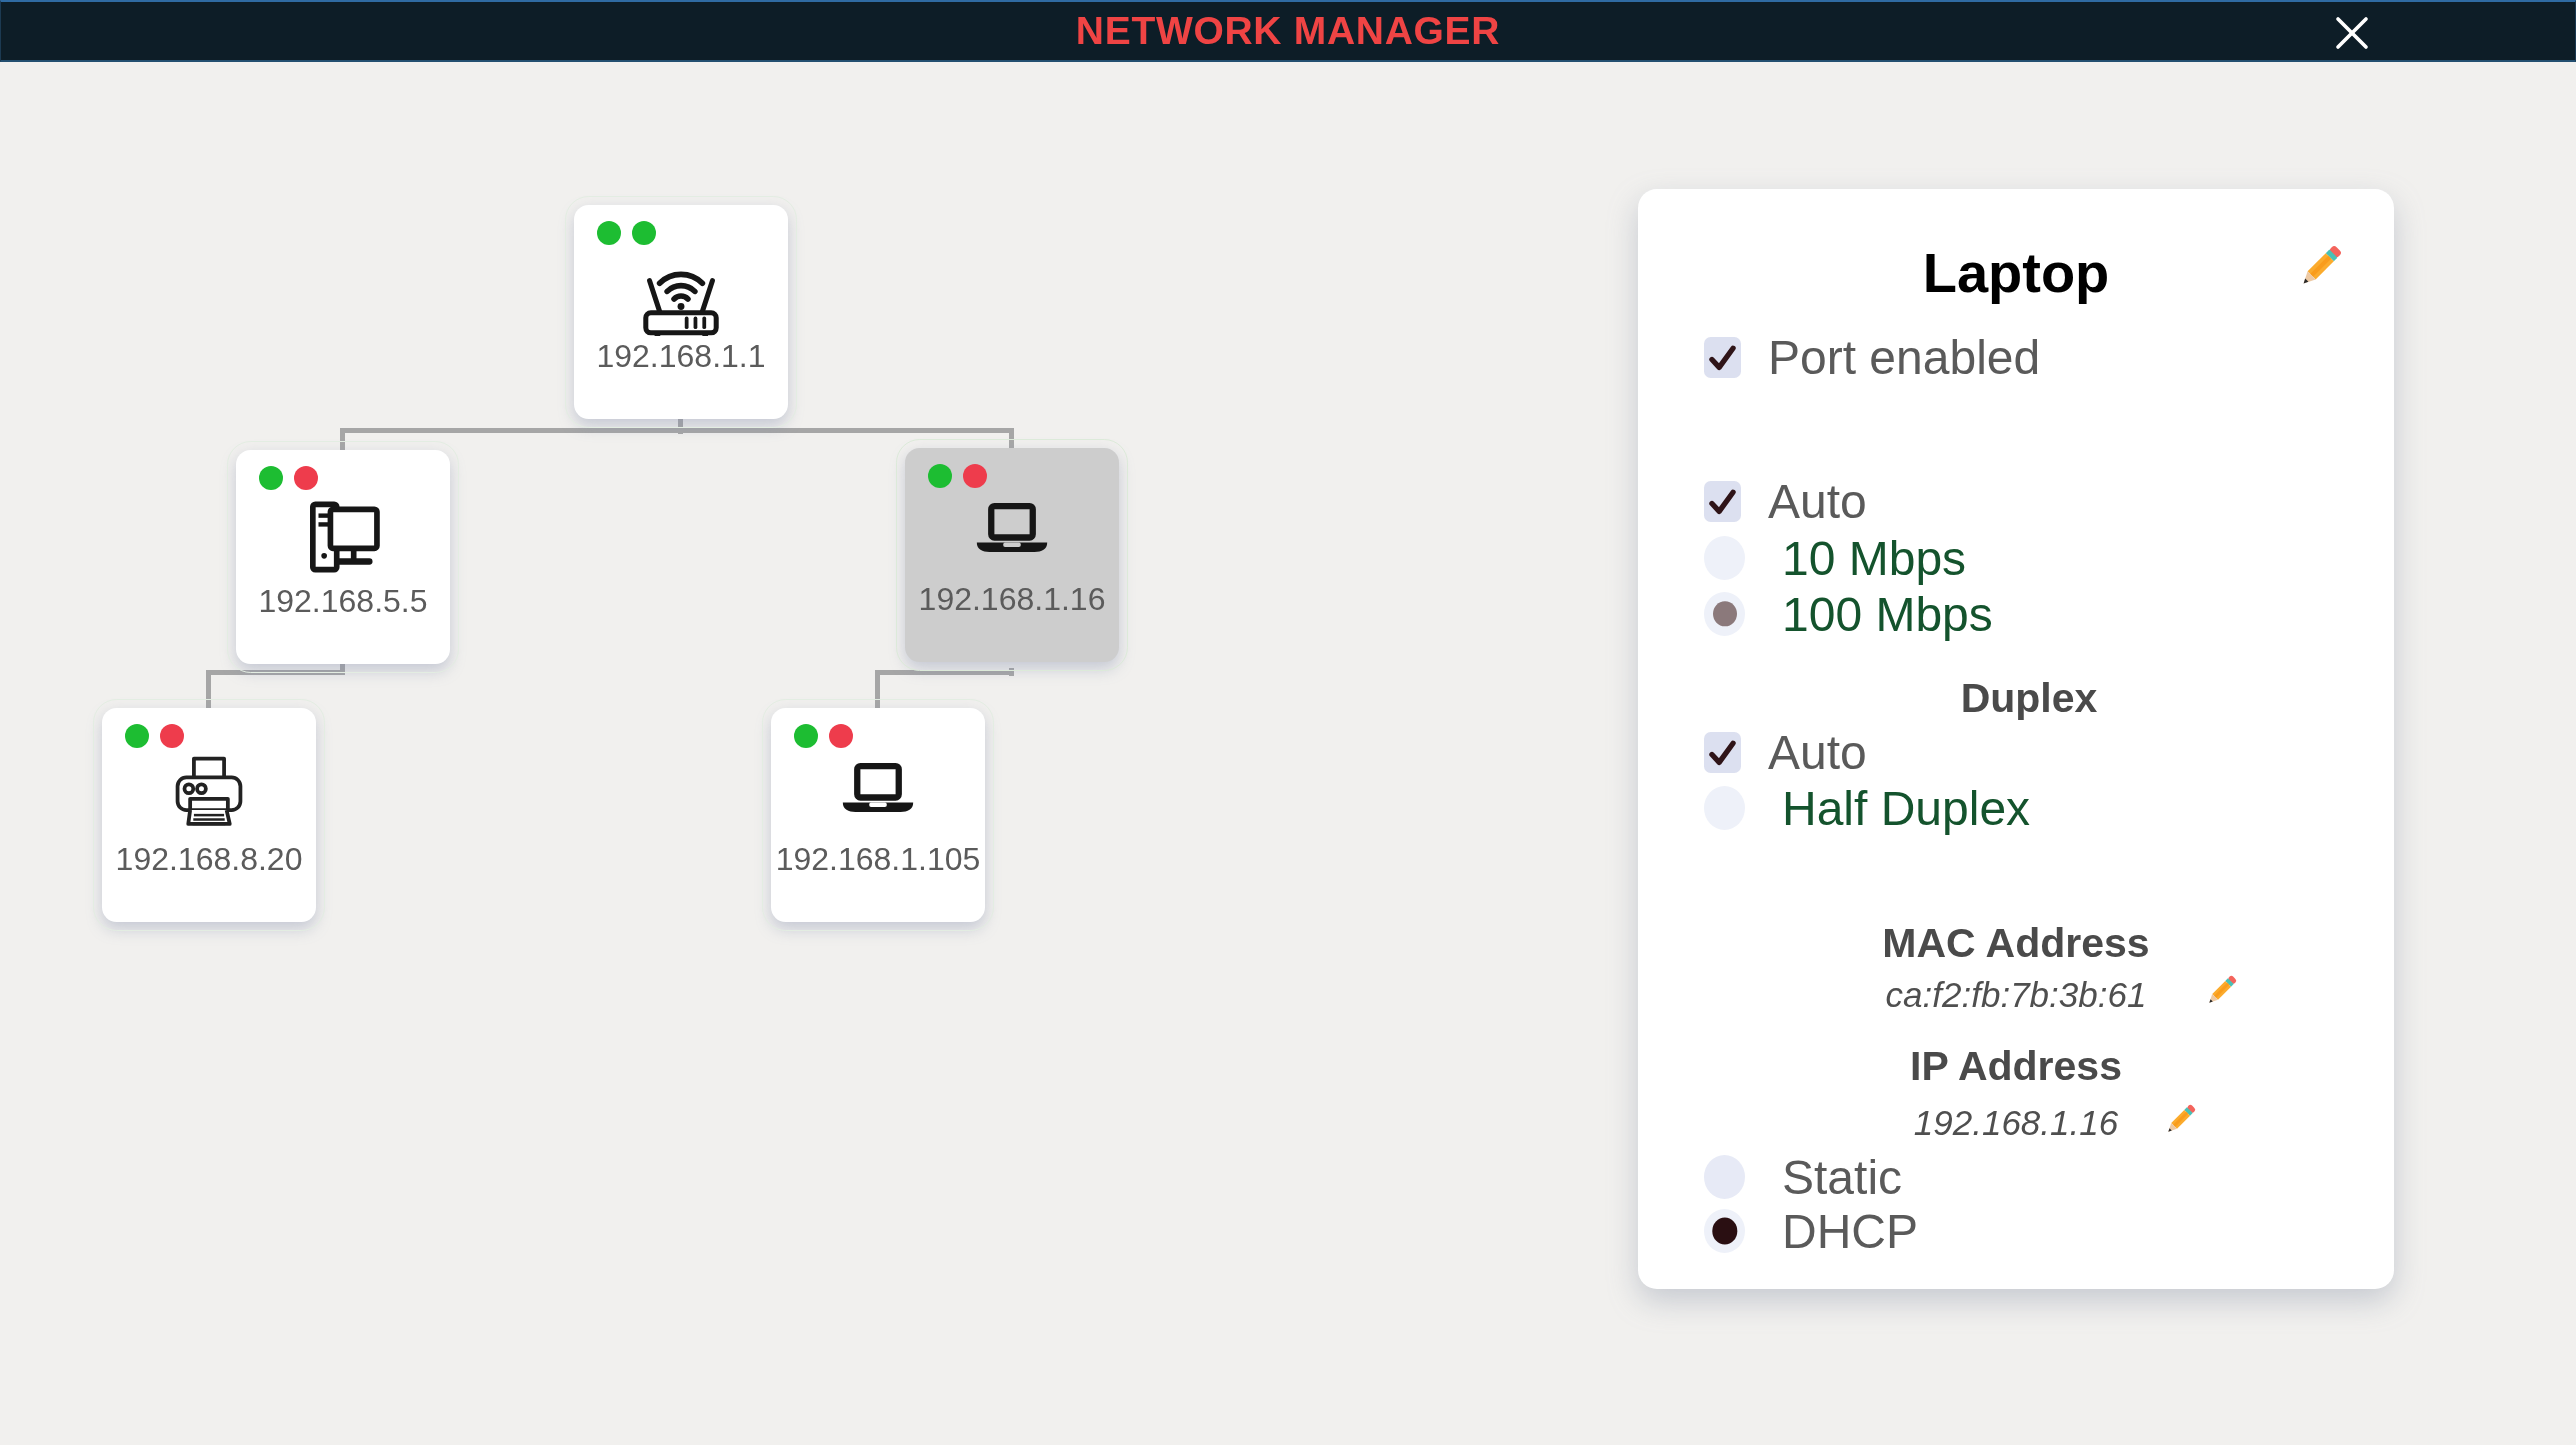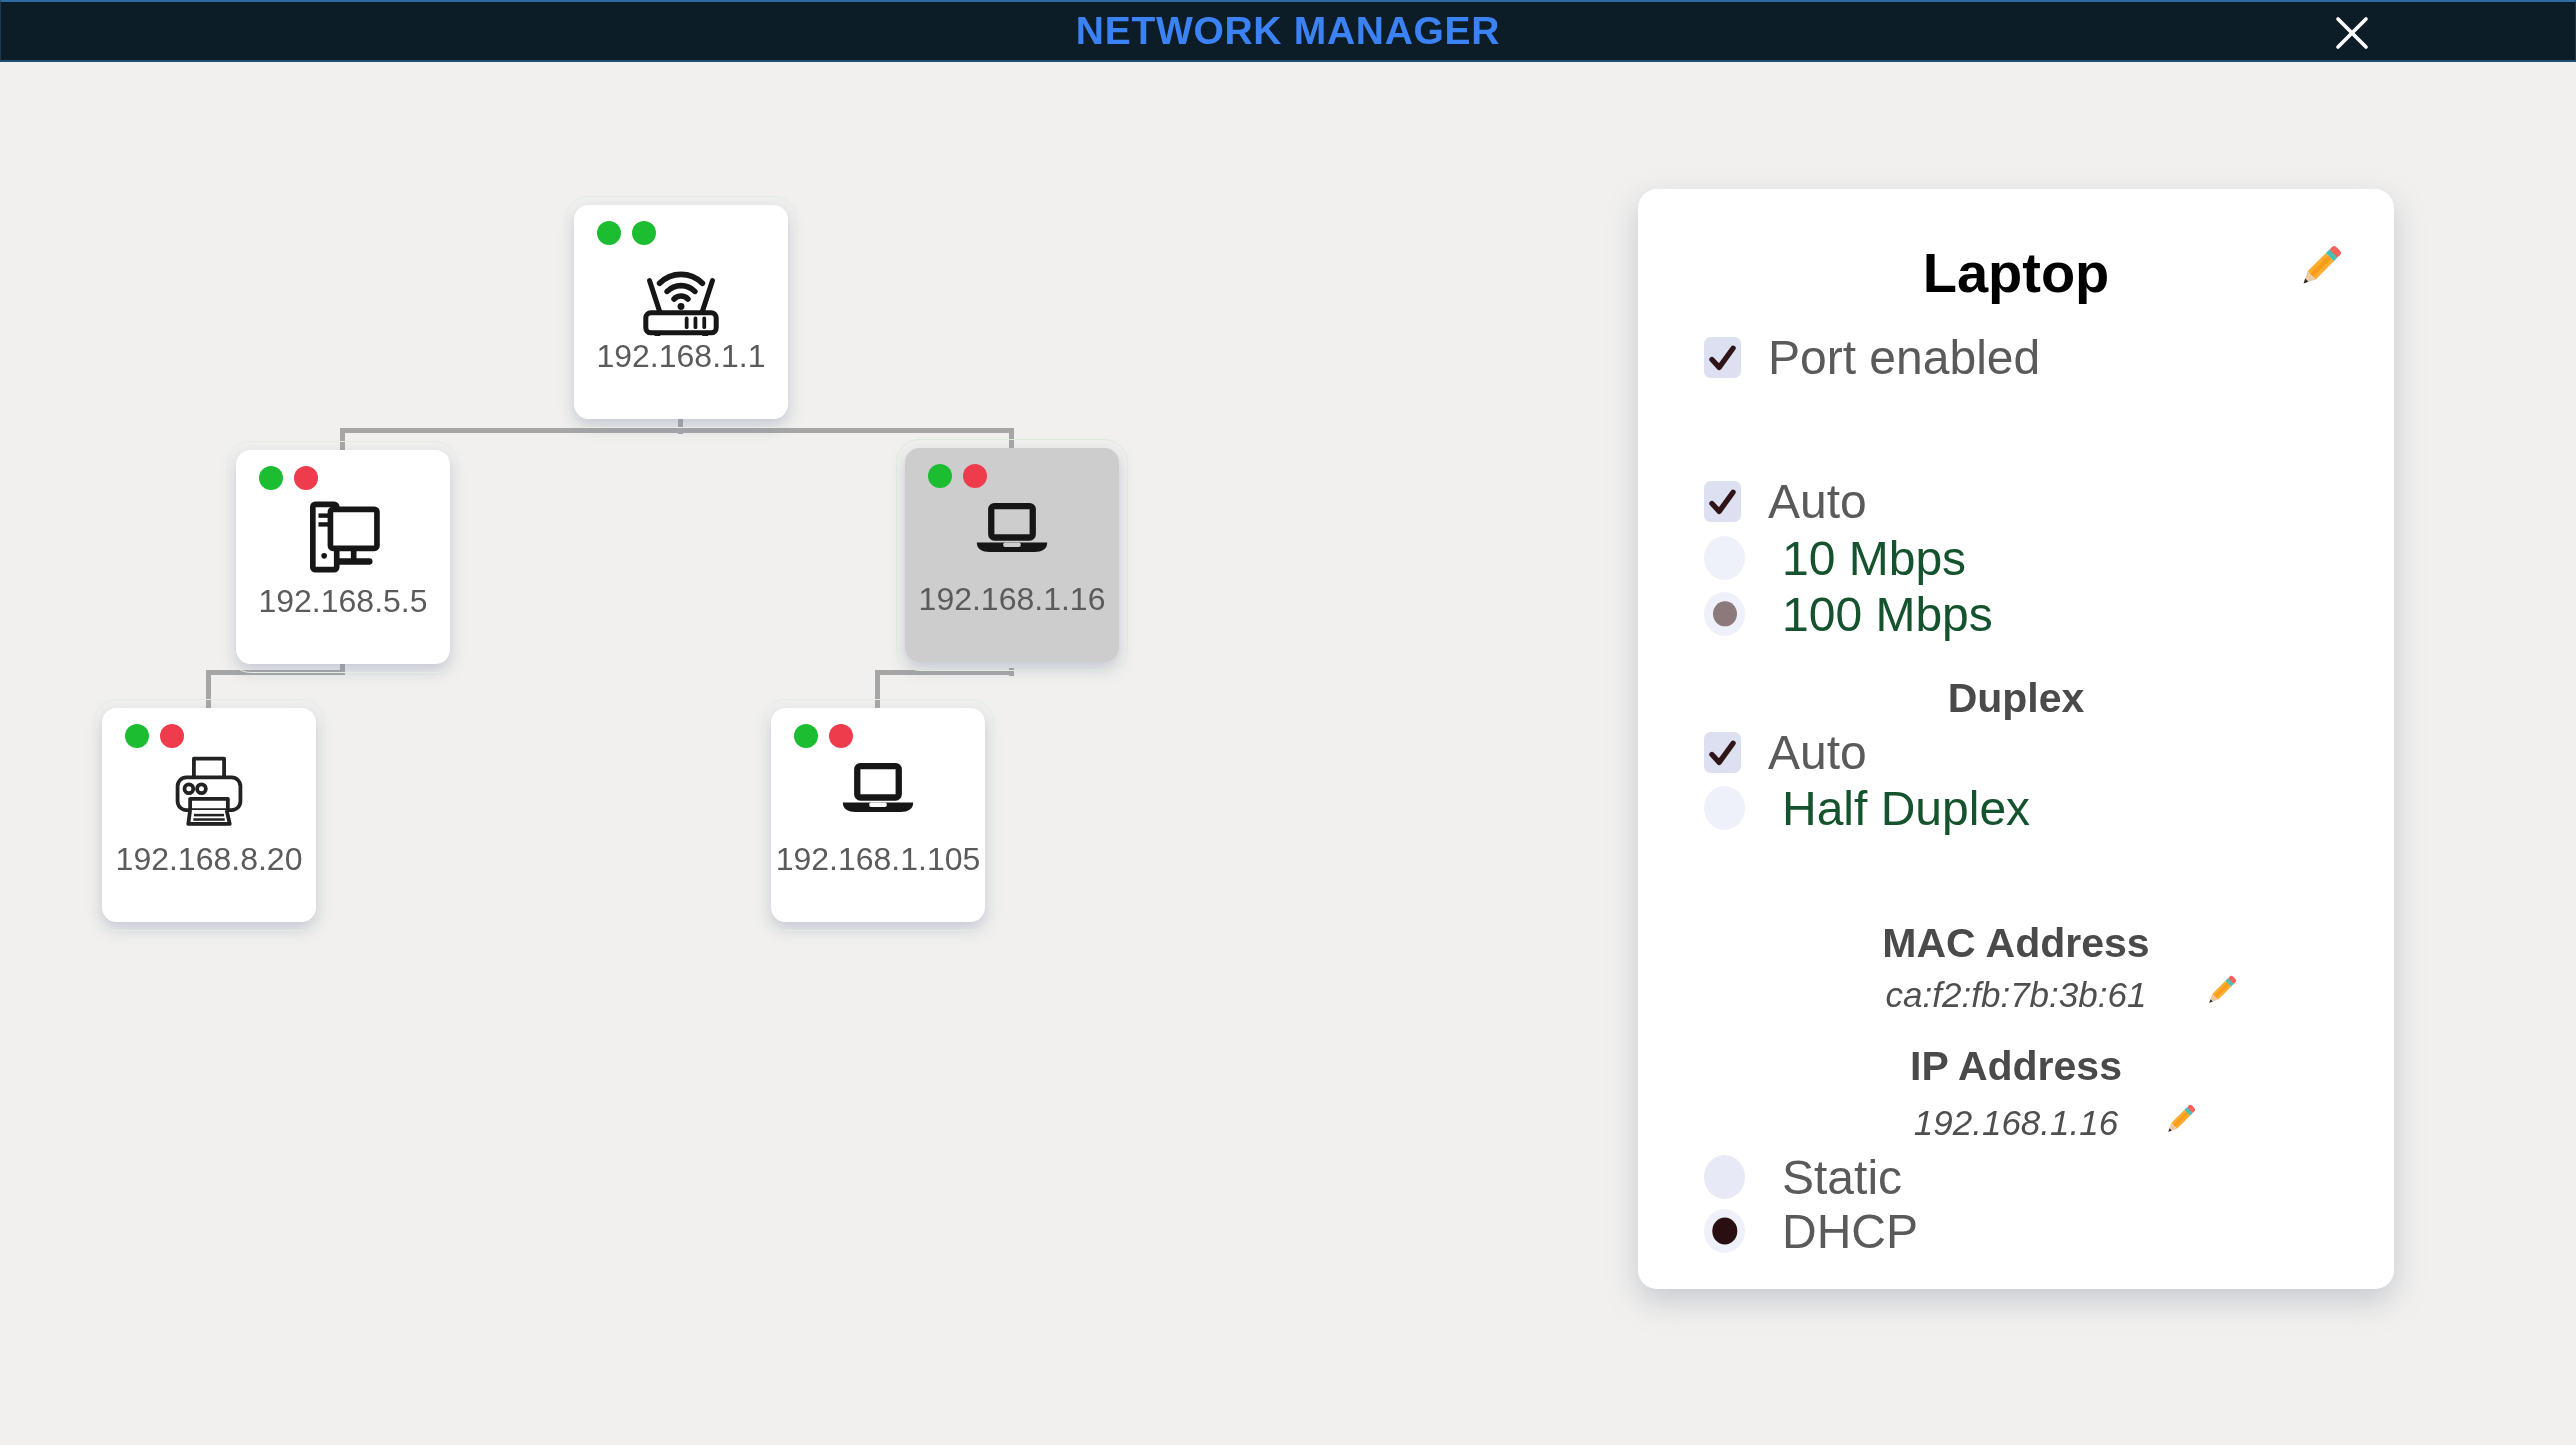--- a/index.html
+++ b/index.html
@@ -4,21 +4,21 @@
 <style>
   html,body{margin:0;padding:0;background:#f1f0ee;}
   .app{position:relative;width:2576px;height:1445px;background:#f1f0ee;overflow:hidden;
        font-family:"Liberation Sans","DejaVu Sans",sans-serif;}
 
   
   .titlebar{position:absolute;left:0;top:0;width:2576px;height:62px;box-sizing:border-box;
     background:#0d1d27;border-top:2px solid #2f6ba3;border-bottom:2px solid #234f70;
     border-left:1.3px solid #1c3a52;border-right:1.3px solid #1c3a52;
     display:flex;align-items:center;justify-content:center;}
-  .titlebar h1{margin:0;color:#3b82f6;font-size:39px;font-weight:bold;letter-spacing:0.7px;}
+  .titlebar h1{margin:0;color:#ef4444;font-size:39px;font-weight:bold;letter-spacing:0.7px;}
   .close-btn{position:absolute;right:201px;top:8px;width:45px;height:45px;background:transparent;
     border:none;padding:0;cursor:pointer;display:flex;align-items:center;justify-content:center;}
 
   
   .node{position:absolute;width:214px;height:214px;background:var(--card-bg,#ffffff);
     --card-bg:#ffffff;border-radius:14.7px;box-shadow:0 6.7px 14.7px rgba(130,140,170,.38);
     outline:1.3px solid #e3ede2;outline-offset:8px;display:flex;flex-direction:column;cursor:pointer;}
   .node.selected{--card-bg:#cdcdcd;background:#cdcdcd;outline-color:#dcead9;}
   .dots{display:flex;gap:10.7px;margin:16px 0 0 23px;}
   .dot{width:24px;height:24px;border-radius:50%;}
@@ -218,21 +218,21 @@
     </div>
     <div class="row" style="top:347px;">
       <span class="rd faint"></span>
       <span class="lbl dim gap-rd">10 Mbps</span>
     </div>
     <div class="row" style="top:403px;">
       <span class="rd faint muted-dot"></span>
       <span class="lbl dim gap-rd">100 Mbps</span>
     </div>
 
-    <div class="hdr" style="top:486px;">Duplex</div>
+    <div class="hdr" style="top:486px;padding-left:13px;">Duplex</div>
     <div class="row" style="top:541px;">
       <span class="cb">
         <svg viewBox="0 0 56 62" width="37" height="41">
           <polyline points="12,34 23,46 44,17" fill="none" stroke="#2f1418" stroke-width="8" stroke-linecap="round" stroke-linejoin="round"></polyline>
         </svg>
       </span>
       <span class="lbl gap-cb">Auto</span>
     </div>
     <div class="row" style="top:597px;text-align:right;">
       <span class="rd faint"></span>

